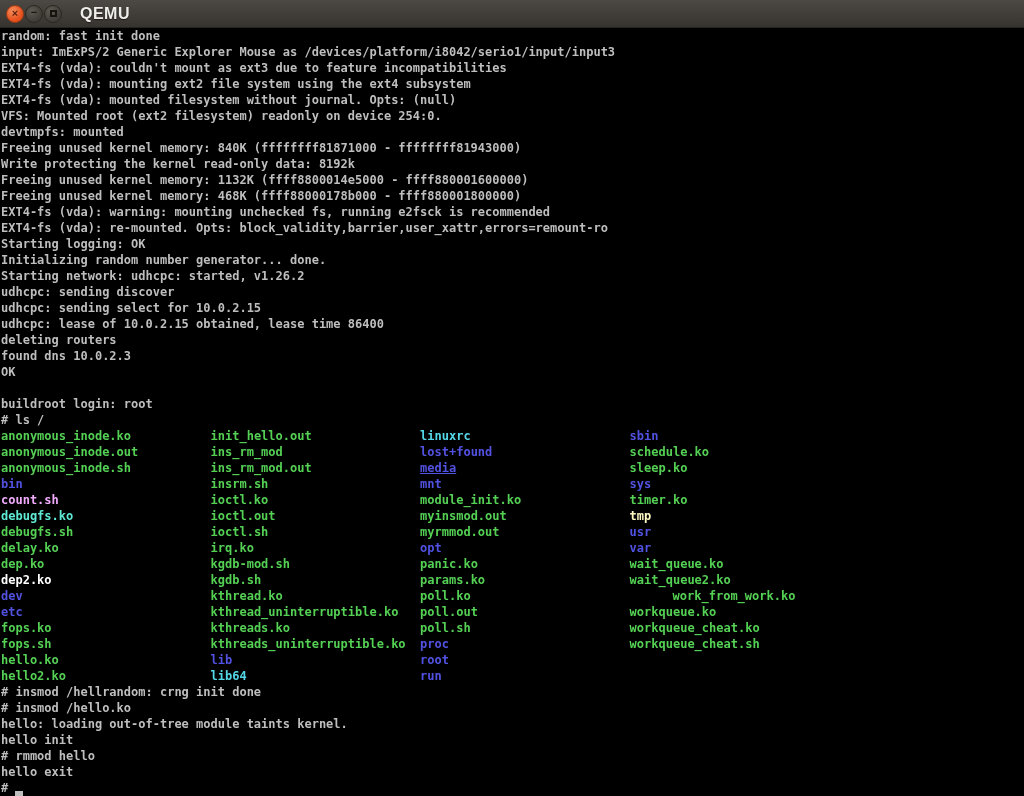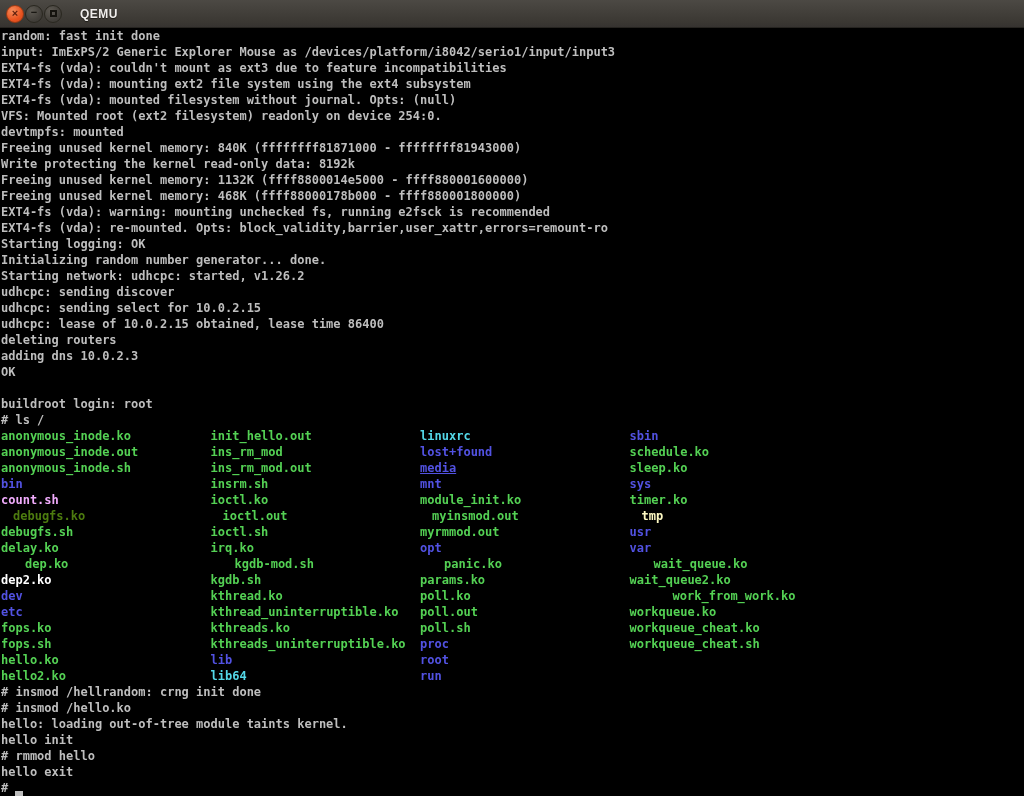--- a/index.html
+++ b/index.html
@@ -23,21 +23,21 @@
   .tb-close {
     background: radial-gradient(circle at 35% 30%, #f58d5c, #e95420 60%, #d4441a);
     border: 1px solid #9c3a14; color: #5e1f0c;
   }
   .tb-min, .tb-max {
     background: radial-gradient(circle at 35% 30%, #5d5952, #413e39 65%, #3a3732);
     border: 1px solid #29271f; color: #16140f;
   }
   .tb-min span { margin-top: -2px; }
   .max-glyph { width: 7px; height: 7px; border: 2px solid #16140f; display: inline-block; }
-  .tb-title { color: #f0eeec; font-size: 12px; font-weight: bold; margin-left: 17px;
+  .tb-title { color: #f0eeec; font-size: 16px; font-weight: bold; margin-left: 17px;
               text-shadow: 0 1px 1px #1c1a16; letter-spacing: 0.5px; }
 
   
   .terminal {
     flex: 1 1 auto; background: #000; overflow: hidden;
     font-family: "DejaVu Sans Mono", "Liberation Mono", monospace;
     font-size: 12px; font-weight: bold; line-height: 16px;
     color: #bebebe; padding-left: 1px;
   }
   .line { height: 16px; white-space: pre; }
@@ -75,34 +75,34 @@
         <div class="line">Freeing unused kernel memory: 468K (ffff88000178b000 - ffff880001800000)</div>
         <div class="line">EXT4-fs (vda): warning: mounting unchecked fs, running e2fsck is recommended</div>
         <div class="line">EXT4-fs (vda): re-mounted. Opts: block_validity,barrier,user_xattr,errors=remount-ro</div>
         <div class="line">Starting logging: OK</div>
         <div class="line">Initializing random number generator... done.</div>
         <div class="line">Starting network: udhcpc: started, v1.26.2</div>
         <div class="line">udhcpc: sending discover</div>
         <div class="line">udhcpc: sending select for 10.0.2.15</div>
         <div class="line">udhcpc: lease of 10.0.2.15 obtained, lease time 86400</div>
         <div class="line">deleting routers</div>
-        <div class="line">adding dns 10.0.2.3</div>
+        <div class="line">found dns 10.0.2.3</div>
         <div class="line">OK</div>
         <div class="line"> </div>
         <div class="line">buildroot login: root</div>
         <div class="line"># ls /</div>
         <div class="line"><span style="color: rgb(84, 209, 84);">anonymous_inode.ko</span><span>           </span><span style="color: rgb(84, 209, 84);">init_hello.out</span><span>               </span><span style="color: rgb(84, 216, 232);">linuxrc</span><span>                      </span><span style="color: rgb(82, 82, 226);">sbin</span></div>
         <div class="line"><span style="color: rgb(84, 209, 84);">anonymous_inode.out</span><span>          </span><span style="color: rgb(84, 209, 84);">ins_rm_mod</span><span>                   </span><span style="color: rgb(82, 82, 226);">lost+found</span><span>                   </span><span style="color: rgb(84, 209, 84);">schedule.ko</span></div>
         <div class="line"><span style="color: rgb(84, 209, 84);">anonymous_inode.sh</span><span>           </span><span style="color: rgb(84, 209, 84);">ins_rm_mod.out</span><span>               </span><span style="color: rgb(82, 82, 226); text-decoration: underline;">media</span><span>                        </span><span style="color: rgb(84, 209, 84);">sleep.ko</span></div>
         <div class="line"><span style="color: rgb(82, 82, 226);">bin</span><span>                          </span><span style="color: rgb(84, 209, 84);">insrm.sh</span><span>                     </span><span style="color: rgb(82, 82, 226);">mnt</span><span>                          </span><span style="color: rgb(82, 82, 226);">sys</span></div>
         <div class="line"><span style="color: #f0abfc;">count.sh</span><span>                     </span><span style="color: rgb(84, 209, 84);">ioctl.ko</span><span>                     </span><span style="color: rgb(84, 209, 84);">module_init.ko</span><span>               </span><span style="color: rgb(84, 209, 84);">timer.ko</span></div>
-        <div class="line"><span style="color: #4d7c0f; padding-left: 12px;">debugfs.ko</span><span>                   </span><span style="color: rgb(84, 209, 84);">ioctl.out</span><span>                    </span><span style="color: rgb(84, 209, 84);">myinsmod.out</span><span>                 </span><span style="color: #fef9c3;">tmp</span></div>
+        <div class="line"><span style="color: #5eead4;">debugfs.ko</span><span>                   </span><span style="color: rgb(84, 209, 84);">ioctl.out</span><span>                    </span><span style="color: rgb(84, 209, 84);">myinsmod.out</span><span>                 </span><span style="color: #fef9c3;">tmp</span></div>
         <div class="line"><span style="color: rgb(84, 209, 84);">debugfs.sh</span><span>                   </span><span style="color: rgb(84, 209, 84);">ioctl.sh</span><span>                     </span><span style="color: rgb(84, 209, 84);">myrmmod.out</span><span>                  </span><span style="color: rgb(82, 82, 226);">usr</span></div>
         <div class="line"><span style="color: rgb(84, 209, 84);">delay.ko</span><span>                     </span><span style="color: rgb(84, 209, 84);">irq.ko</span><span>                       </span><span style="color: rgb(82, 82, 226);">opt</span><span>                          </span><span style="color: rgb(82, 82, 226);">var</span></div>
-        <div class="line"><span style="color: rgb(84, 209, 84); padding-left: 24px;">dep.ko</span><span>                       </span><span style="color: rgb(84, 209, 84);">kgdb-mod.sh</span><span>                  </span><span style="color: rgb(84, 209, 84);">panic.ko</span><span>                     </span><span style="color: rgb(84, 209, 84);">wait_queue.ko</span></div>
+        <div class="line"><span style="color: rgb(84, 209, 84);">dep.ko</span><span>                       </span><span style="color: rgb(84, 209, 84);">kgdb-mod.sh</span><span>                  </span><span style="color: rgb(84, 209, 84);">panic.ko</span><span>                     </span><span style="color: rgb(84, 209, 84);">wait_queue.ko</span></div>
         <div class="line"><span style="color: #ffffff;">dep2.ko</span><span>                      </span><span style="color: rgb(84, 209, 84);">kgdb.sh</span><span>                      </span><span style="color: rgb(84, 209, 84);">params.ko</span><span>                    </span><span style="color: rgb(84, 209, 84);">wait_queue2.ko</span></div>
         <div class="line"><span style="color: rgb(82, 82, 226);">dev</span><span>                          </span><span style="color: rgb(84, 209, 84);">kthread.ko</span><span>                   </span><span style="color: rgb(84, 209, 84);">poll.ko</span><span>                      </span><span style="color: rgb(84, 209, 84); padding-left: 43px;">work_from_work.ko</span></div>
         <div class="line"><span style="color: rgb(82, 82, 226);">etc</span><span>                          </span><span style="color: rgb(84, 209, 84);">kthread_uninterruptible.ko</span><span>   </span><span style="color: rgb(84, 209, 84);">poll.out</span><span>                     </span><span style="color: rgb(84, 209, 84);">workqueue.ko</span></div>
         <div class="line"><span style="color: rgb(84, 209, 84);">fops.ko</span><span>                      </span><span style="color: rgb(84, 209, 84);">kthreads.ko</span><span>                  </span><span style="color: rgb(84, 209, 84);">poll.sh</span><span>                      </span><span style="color: rgb(84, 209, 84);">workqueue_cheat.ko</span></div>
         <div class="line"><span style="color: rgb(84, 209, 84);">fops.sh</span><span>                      </span><span style="color: rgb(84, 209, 84);">kthreads_uninterruptible.ko</span><span>  </span><span style="color: rgb(82, 82, 226);">proc</span><span>                         </span><span style="color: rgb(84, 209, 84);">workqueue_cheat.sh</span></div>
         <div class="line"><span style="color: rgb(84, 209, 84);">hello.ko</span><span>                     </span><span style="color: rgb(82, 82, 226);">lib</span><span>                          </span><span style="color: rgb(82, 82, 226);">root</span><span>                         </span></div>
         <div class="line"><span style="color: rgb(84, 209, 84);">hello2.ko</span><span>                    </span><span style="color: rgb(84, 216, 232);">lib64</span><span>                        </span><span style="color: rgb(82, 82, 226);">run</span><span>                          </span></div>
         <div class="line"># insmod /hellrandom: crng init done</div>
         <div class="line"># insmod /hello.ko</div>
         <div class="line">hello: loading out-of-tree module taints kernel.</div>

